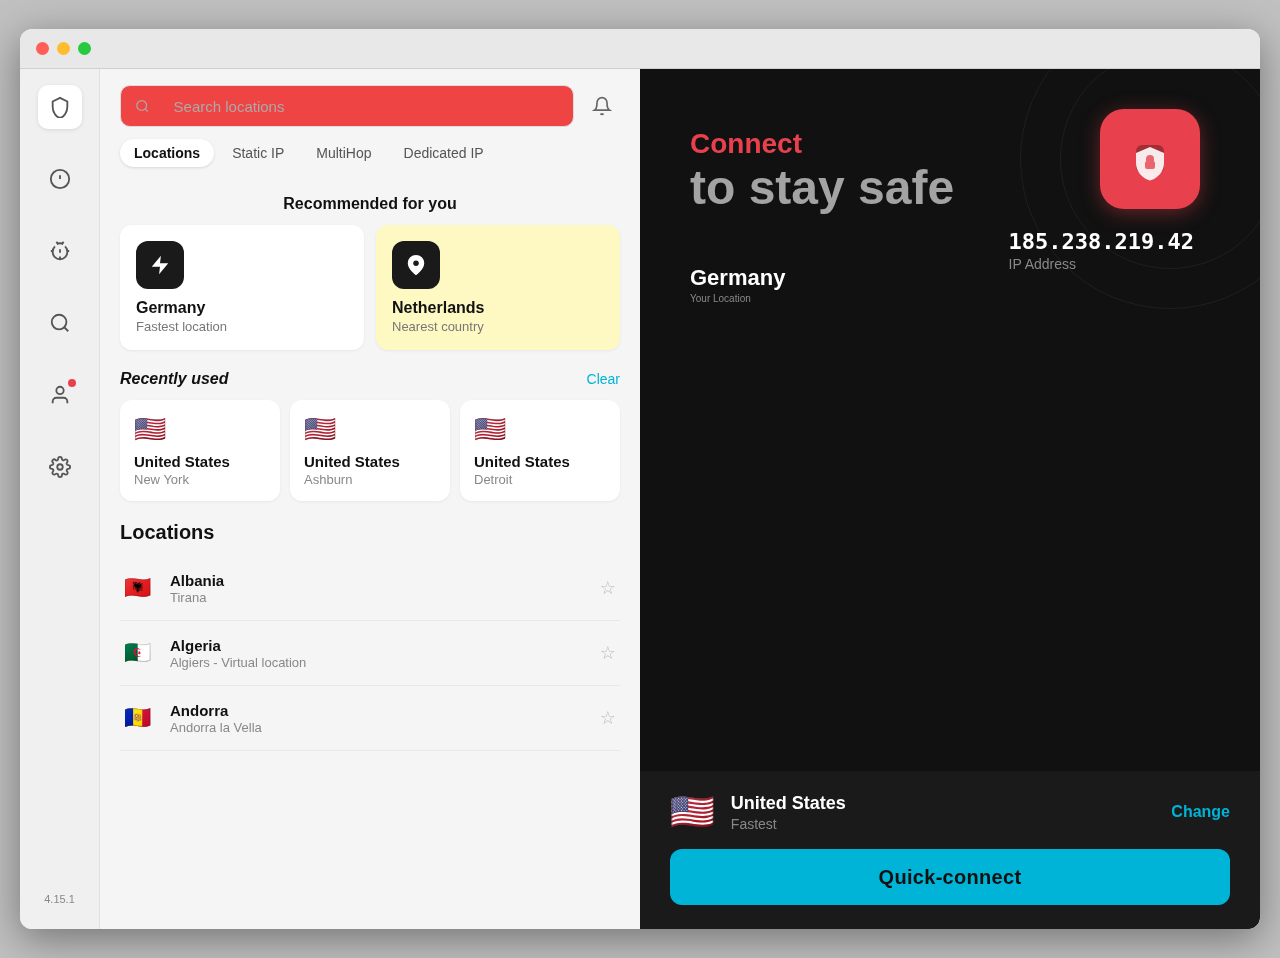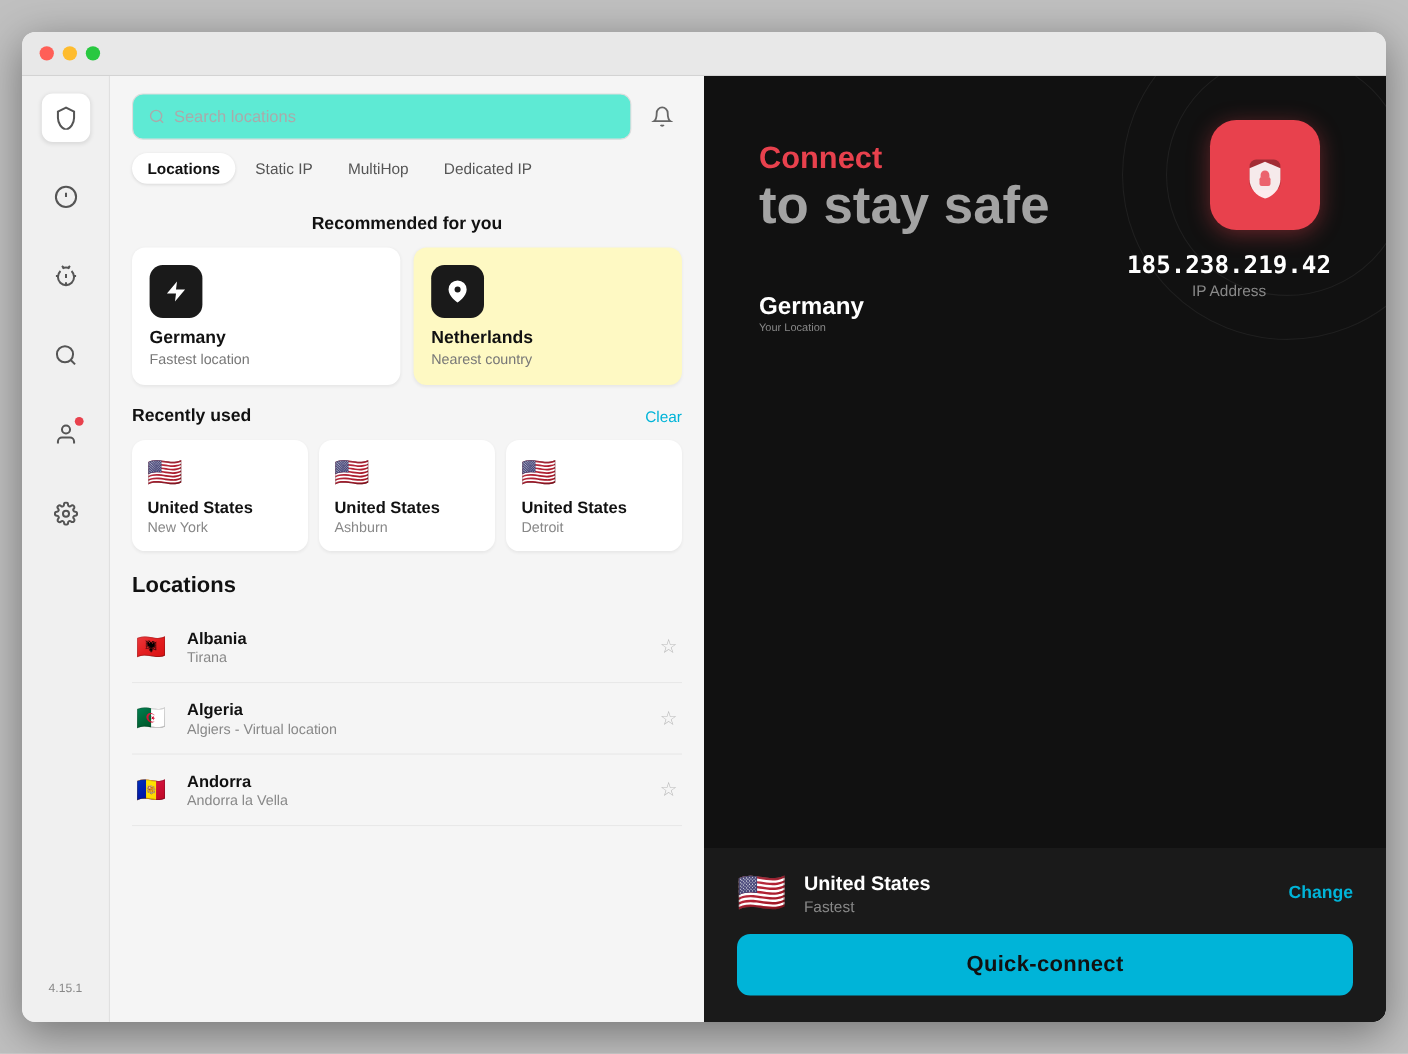--- a/index.html
+++ b/index.html
@@ -115,27 +115,27 @@
     
     .search-area {
       padding: 16px 20px 12px;
       display: flex;
       align-items: center;
       gap: 10px;
     }
     .search-box {
       flex: 1;
       height: 42px;
-      background: #5eead4;
+      background: #ef4444;
       border: 1px solid #ddd;
       border-radius: 10px;
       display: flex;
       align-items: center;
       padding: 12px 14px;
-      gap: 8px;
+      gap: 24px;
     }
     .search-box input {
       border: none;
       outline: none;
       background: transparent;
       font-size: 15px;
       color: #333;
       width: 100%;
     }
     .search-box input::placeholder { color: #aaa; }
@@ -396,22 +396,22 @@
     }
     .your-location-label {
       font-size: 10px;
       color: #888;
       margin-top: 2px;
     }
 
     .ip-section {
       position: absolute;
       top: 160px;
-      right: 50px;
-      text-align: center;
+      right: 66px;
+      text-align: left;
     }
     .ip-address {
       font-size: 22px;
       font-weight: 600;
       color: #fff;
       font-family: 'SF Mono', monospace;
     }
     .ip-label {
       font-size: 14px;
       color: #888;
@@ -567,21 +567,21 @@
                 <path d="M21 10c0 7-9 13-9 13s-9-6-9-13a9 9 0 0 1 18 0z"></path>
                 <circle cx="12" cy="10" r="3" fill="#1a1a1a"></circle>
               </svg>
             </div>
             <div class="rec-country">Netherlands</div>
             <div class="rec-label">Nearest country</div>
           </div>
         </div>
 
         <div class="recently-header">
-          <div class="section-title" style="margin:0;">Recently used</div>
+          <div class="section-title" style="margin:0;font-style:italic;">Recently used</div>
           <button class="clear-btn">Clear</button>
         </div>
         <div class="recent-cards">
           <div class="recent-card">
             <span class="flag-emoji">🇺🇸</span>
             <div class="recent-country">United States</div>
             <div class="recent-city">New York</div>
           </div>
           <div class="recent-card">
             <span class="flag-emoji">🇺🇸</span>

